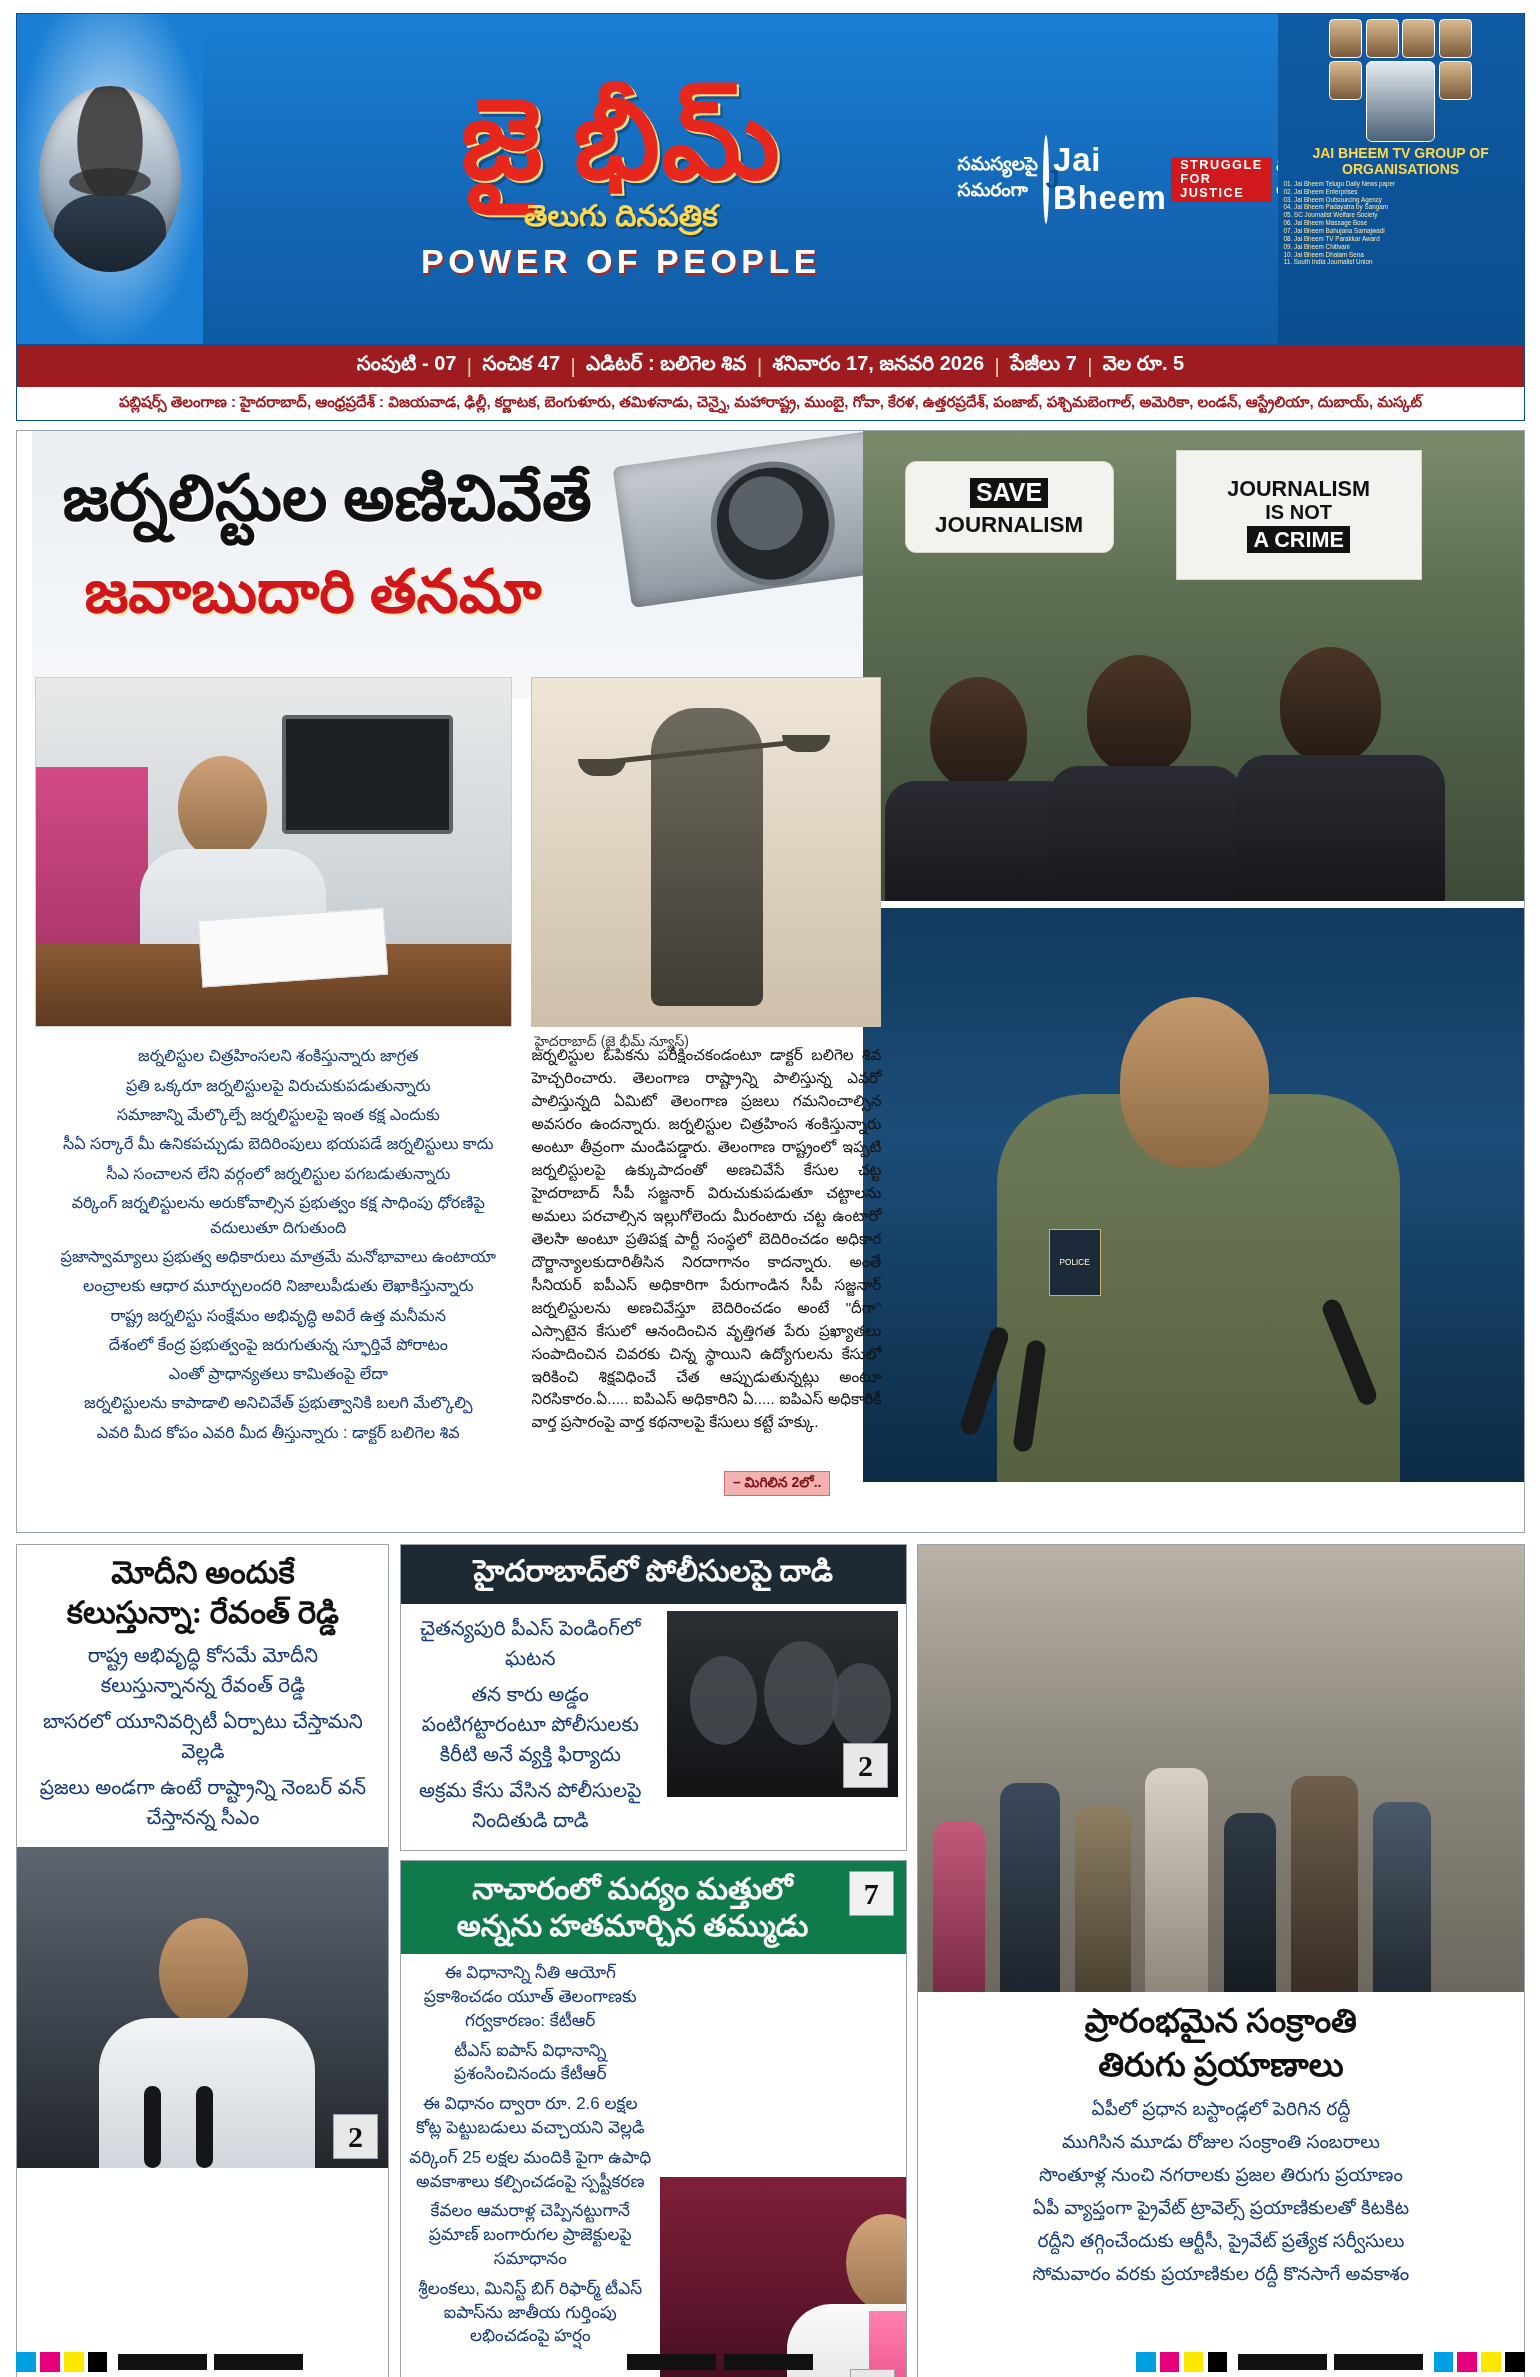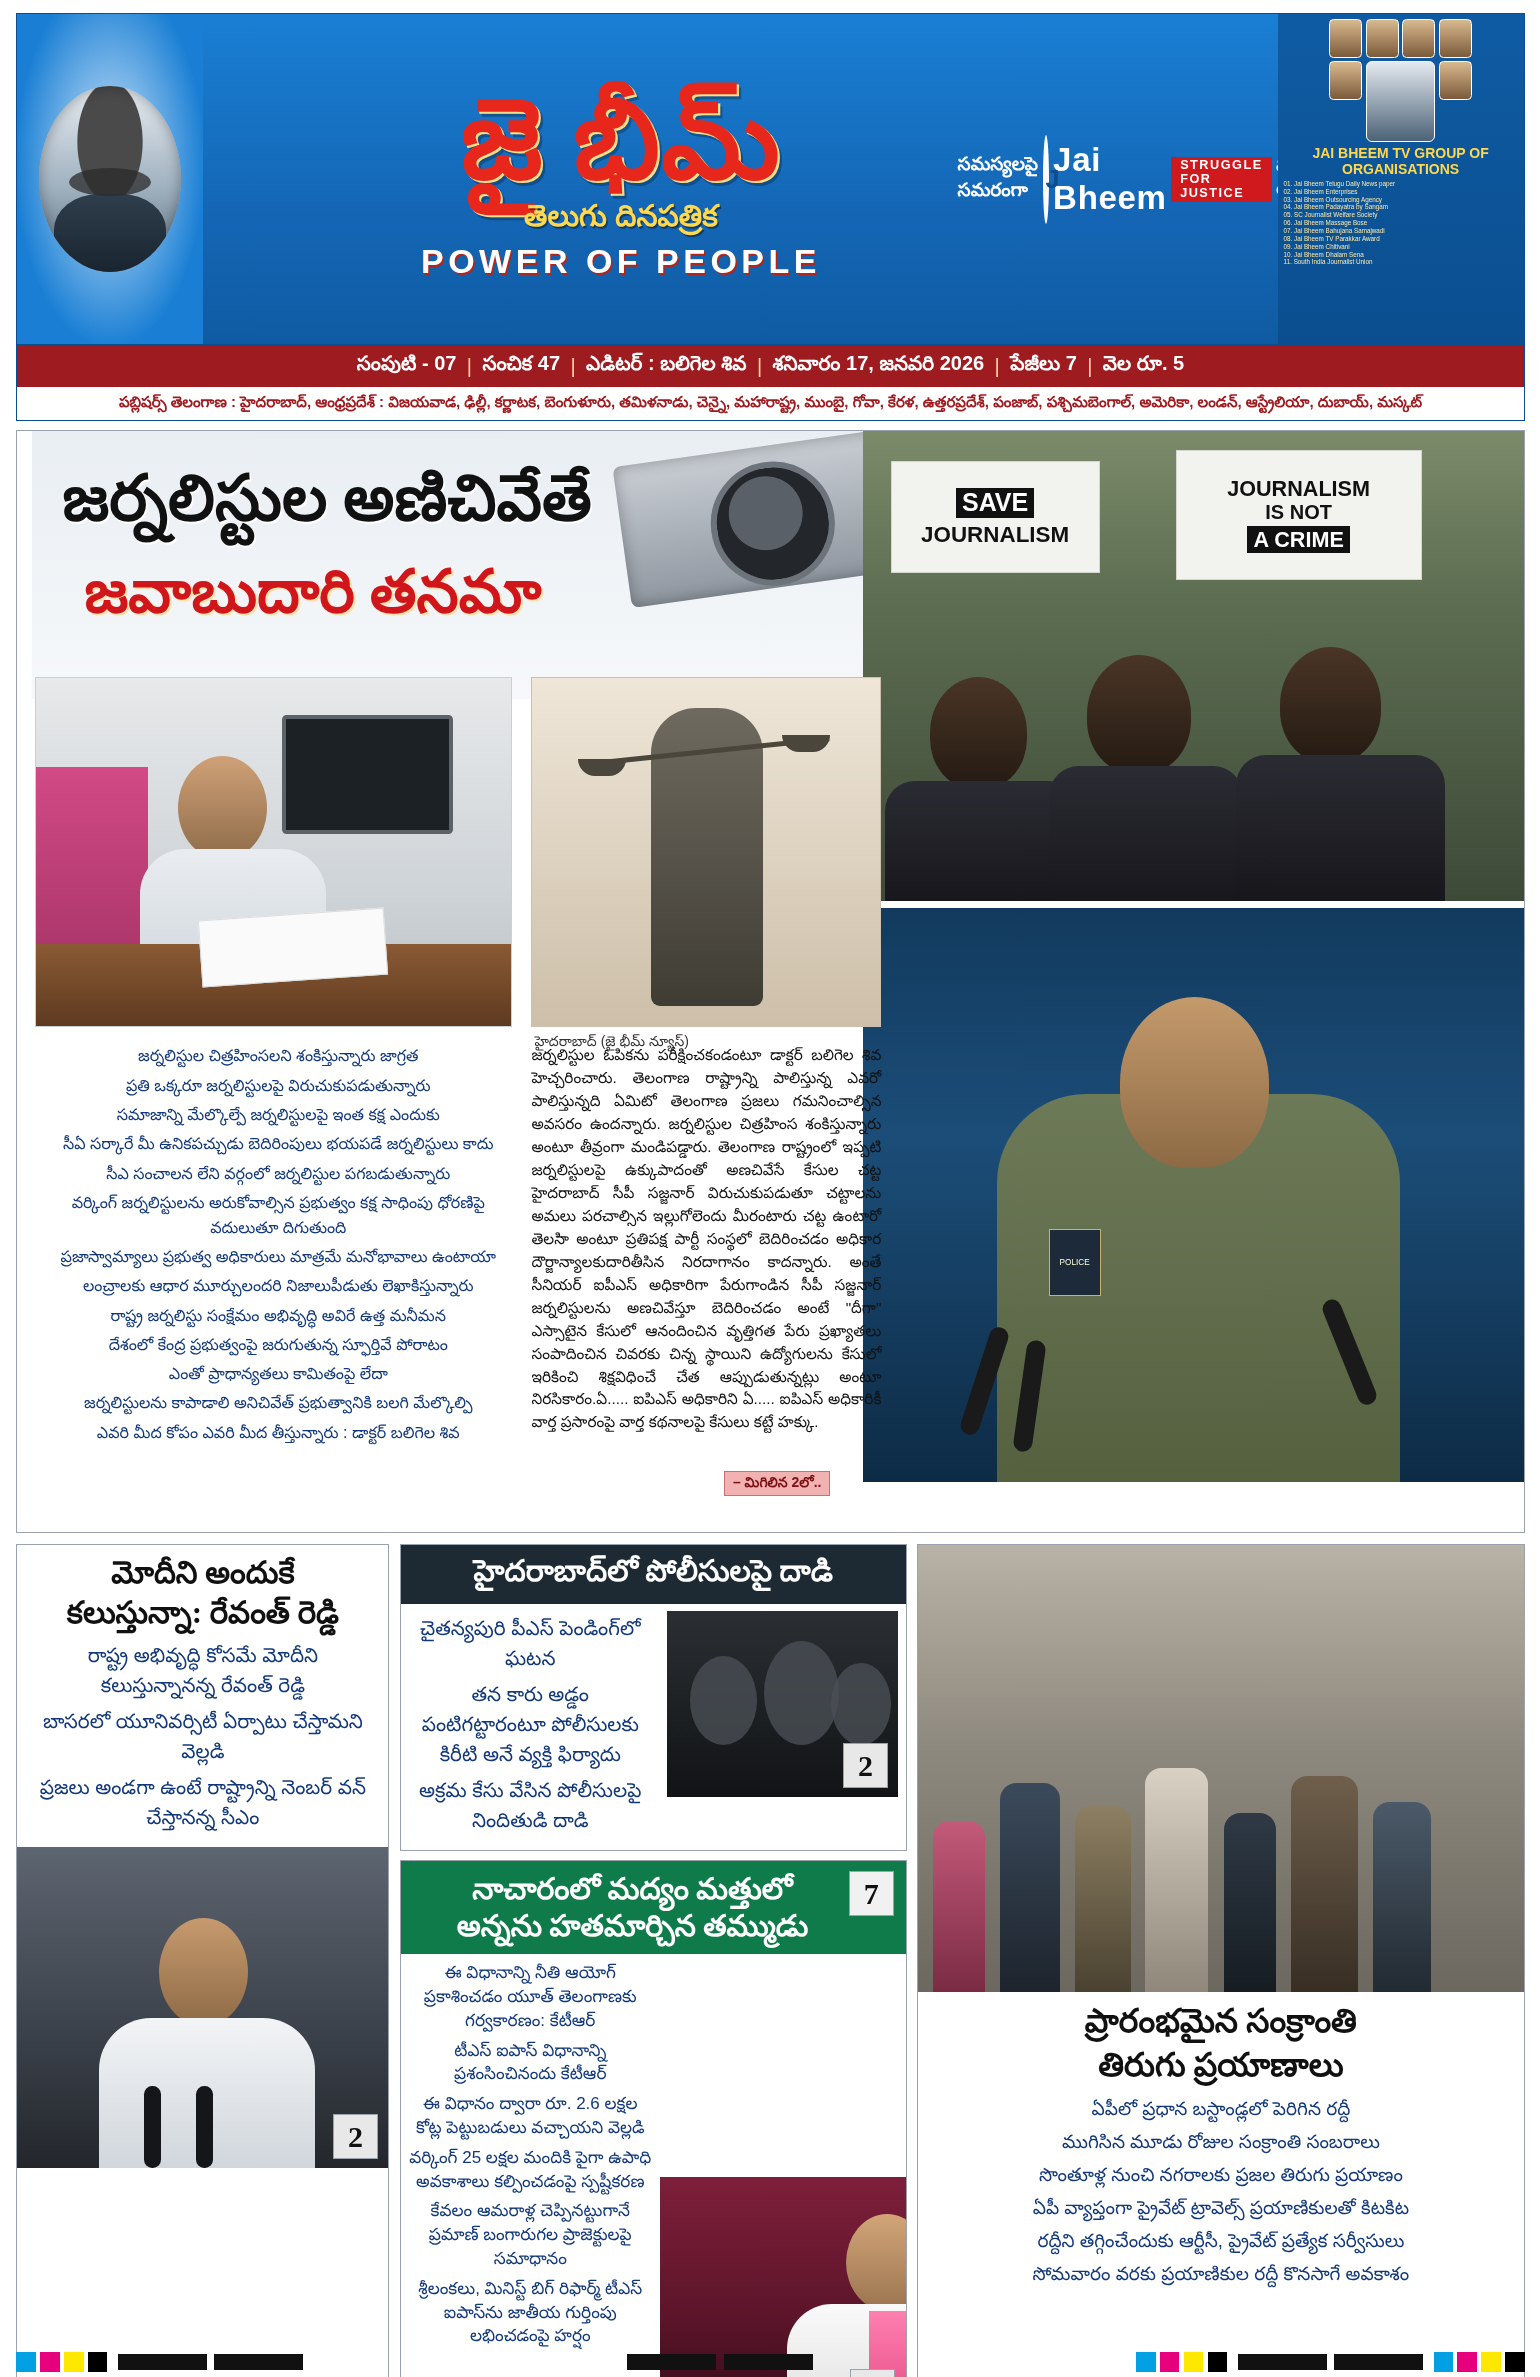--- a/index.html
+++ b/index.html
@@ -379,21 +379,21 @@
     </div>
 
     <div class="protest-img">
       <div class="crowd-head" style="left:67px;top:246px;width:97px;height:112px;"></div>
       <div class="crowd-body" style="left:22.4px;top:350px;width:194px;height:127px;"></div>
       <div class="crowd-head" style="left:224px;top:224px;width:104px;height:119px;"></div>
       <div class="crowd-body" style="left:186px;top:335px;width:194px;height:142px;"></div>
       <div class="crowd-head" style="left:417px;top:216px;width:101px;height:116px;"></div>
       <div class="crowd-body" style="left:373px;top:324px;width:209px;height:149px;"></div>
 
-      <div class="placard" style="left:28px;top:30px;width:209px;height:112px;">
+      <div class="placard" style="left:42px;top:30px;width:209px;height:92px;border-radius:11px;">
         <div class="blk" style="font-size:25px;">SAVE</div>
         <div style="font-size:22.4px;color:#111;margin-top:4.5px;">JOURNALISM</div>
       </div>
 
       <div class="placard" style="left:313px;top:18.6px;width:246px;height:130px;">
         <div style="font-size:21.6px;color:#111;">JOURNALISM</div>
         <div style="font-size:20px;color:#111;">IS NOT</div>
         <div class="blk" style="font-size:21.6px;margin-top:3.7px;">A CRIME</div>
       </div>
     </div>

